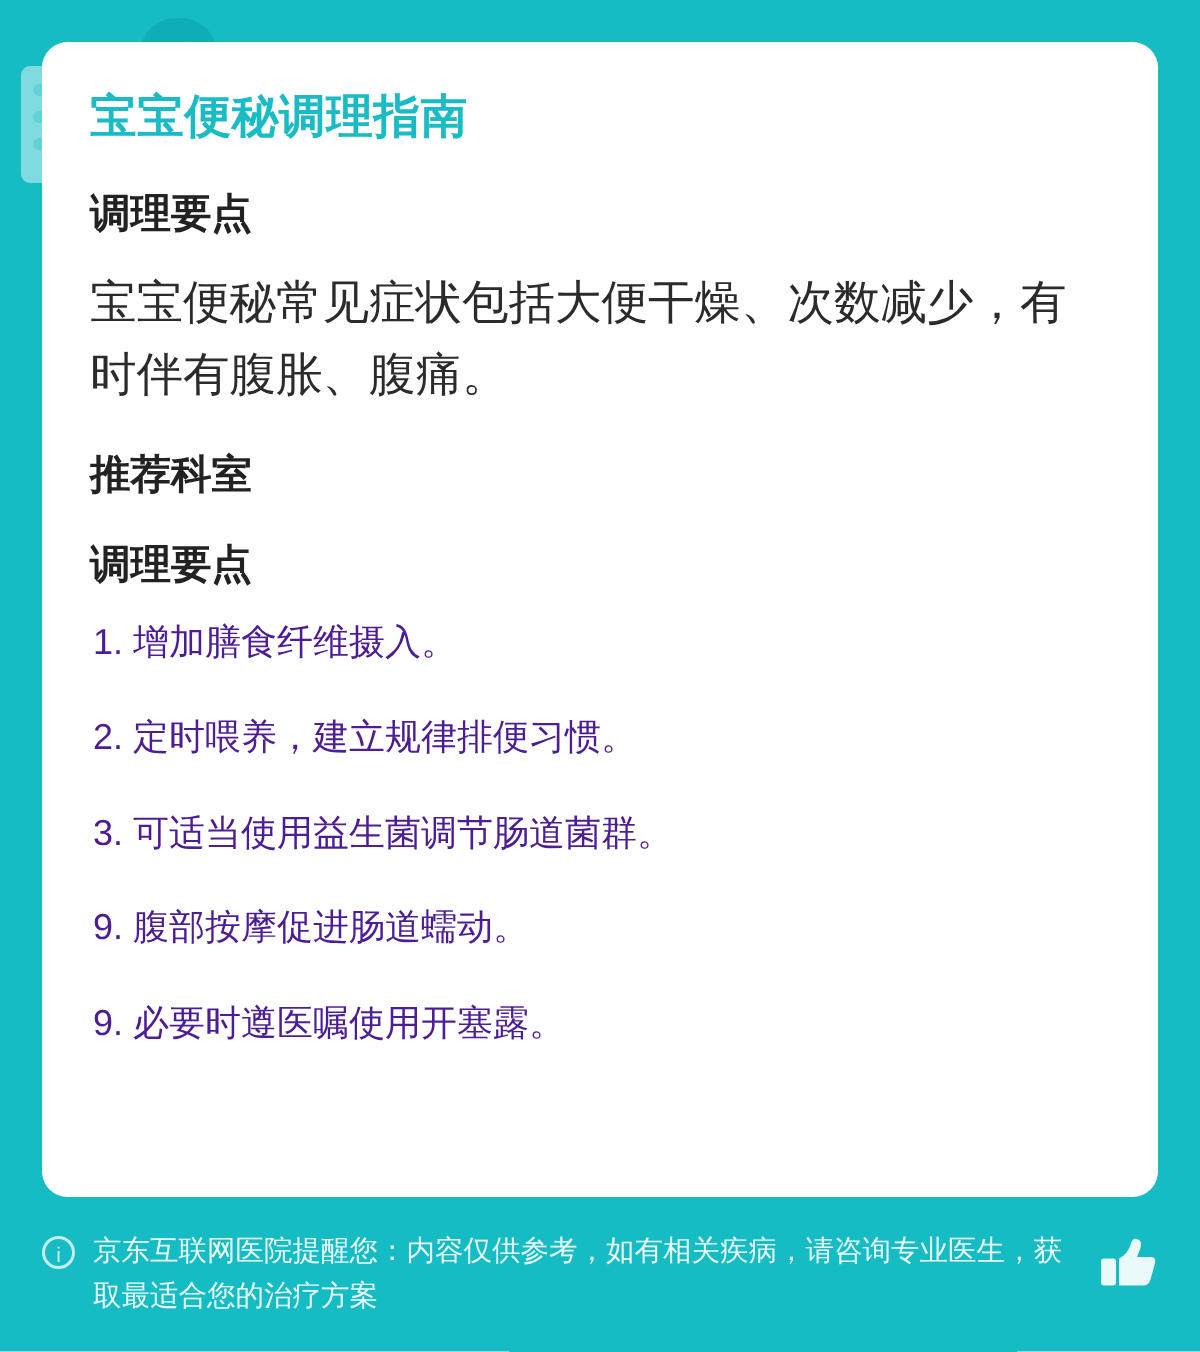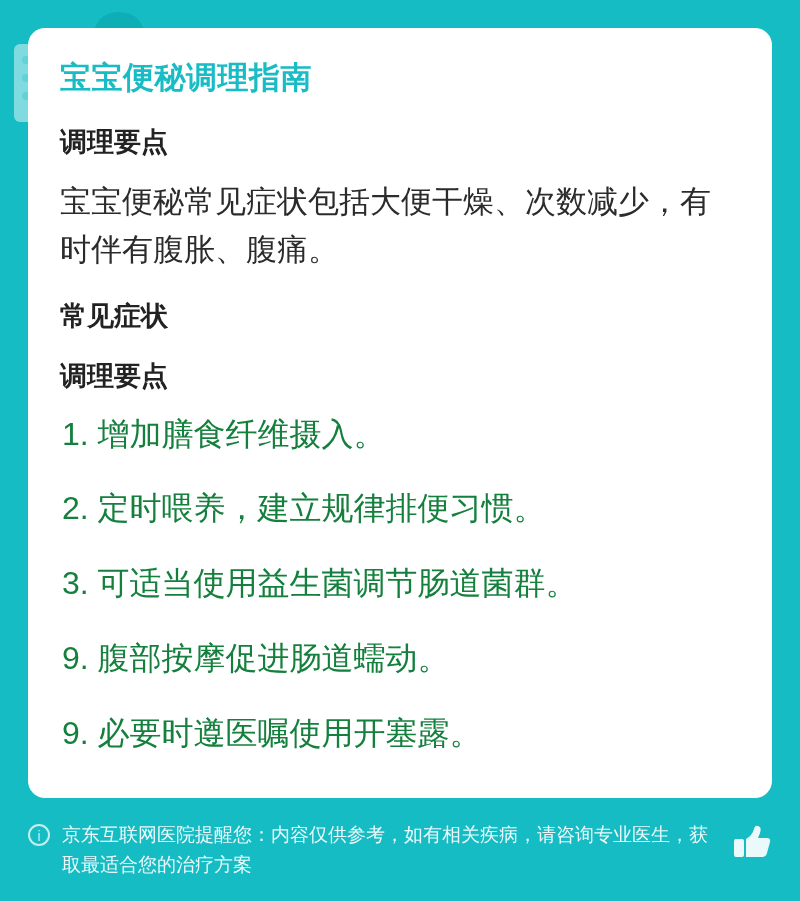--- a/index.html
+++ b/index.html
@@ -62,22 +62,22 @@
     line-height: 1.55;
     margin: 0 0 8px 0;
   }
 
   .list {
     list-style: none;
     margin: 14px 0 0 0;
     padding: 0;
   }
   .list li {
-    color: #15803d;
-    font-size: 32px;
+    color: #4c1d95;
+    font-size: 24px;
     line-height: 1.4;
     margin: 0 0 30px 0;
     padding-left: 2px;
   }
 
   .footer {
     position: absolute;
     left: 28px;
     top: 820px;
     width: 744px;
@@ -135,21 +135,21 @@
   </g>
 </svg>
 
 <div class="card">
 
   <h1 class="title">宝宝便秘调理指南</h1>
 
   <h2 class="section-heading first">调理要点</h2>
   <p class="paragraph">宝宝便秘常见症状包括大便干燥、次数减少，有时伴有腹胀、腹痛。</p>
 
-  <h2 class="section-heading">常见症状</h2>
+  <h2 class="section-heading">推荐科室</h2>
 
   <h2 class="section-heading">调理要点</h2>
   <ul class="list">
     <li>1. 增加膳食纤维摄入。</li>
     <li>2. 定时喂养，建立规律排便习惯。</li>
     <li>3. 可适当使用益生菌调节肠道菌群。</li>
     <li>9. 腹部按摩促进肠道蠕动。</li>
     <li>9. 必要时遵医嘱使用开塞露。</li>
   </ul>
 

